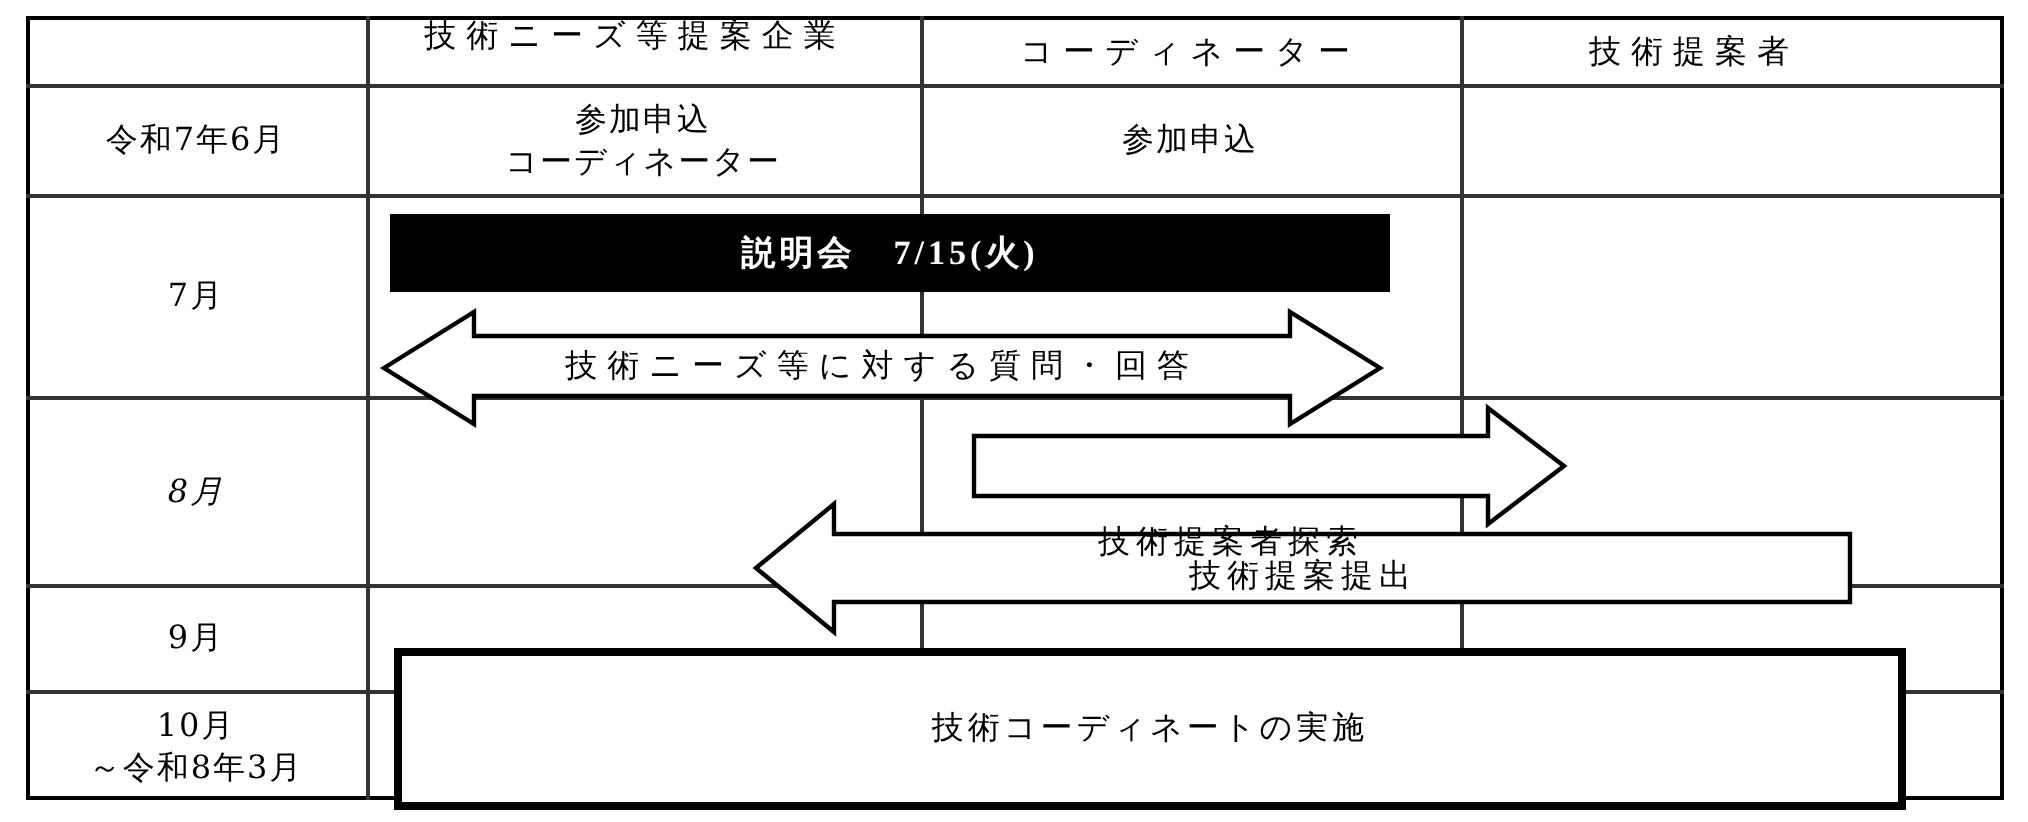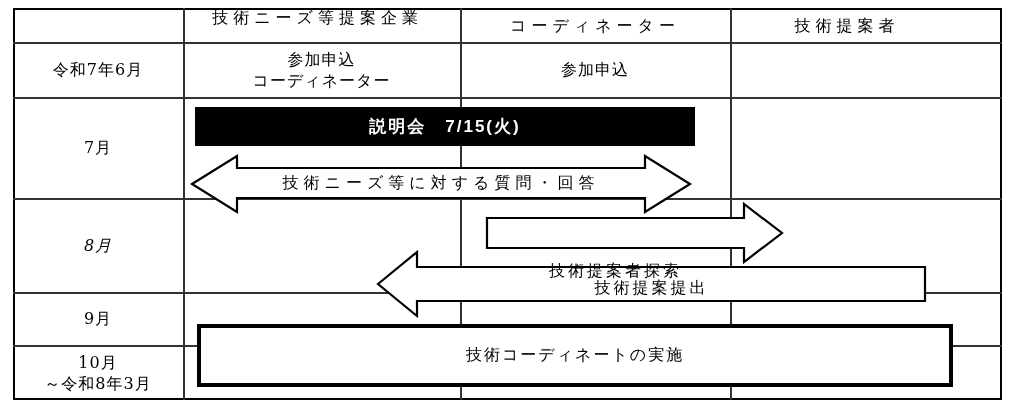--- a/index.html
+++ b/index.html
@@ -21,24 +21,24 @@
           text-align:center; font-size:16px; letter-spacing:1px; line-height:21px; z-index:3; }
   .hdr  { letter-spacing:5px; }
 
   
   .arrows-svg { position:absolute; left:0; top:0; width:1014px; height:411px; z-index:2; }
   .arrow-poly { fill:#ffffff; stroke:#000000; stroke-width:2.2; stroke-linejoin:miter; }
 
   .briefing-bar { position:absolute; left:195px; top:107px; width:500px; height:39px;
                   background:#000; color:#fff; z-index:2;
                   display:flex; align-items:center; justify-content:center;
-                  font-family:Liberation Sans, sans-serif;
+                  font-family:Liberation Serif, serif;
                   font-weight:bold; font-size:17px; letter-spacing:2px; }
 
-  .coordination-box { position:absolute; left:197px; top:324px; width:756px; height:63px;
+  .coordination-box { position:absolute; left:197px; top:324px; width:756px; height:81px;
                       background:#fff; border:4px solid #000; z-index:2;
                       display:flex; align-items:center; justify-content:center;
                       font-size:16px; letter-spacing:2px; }
 
   .arrow-label { position:absolute; display:flex; align-items:center; justify-content:center;
                  font-size:16px; letter-spacing:4px; z-index:3; white-space:nowrap; }
   .qa-label       { left:237px; top:168px; width:408px; height:30px; letter-spacing:5px;text-align:center; }
   .search-label   { left:487px; top:217px; width:257px; height:31px; letter-spacing:3px;margin-top:39px; }
   .proposal-label { left:378px; top:271px; width:547px; height:34px; letter-spacing:3px; }
 

